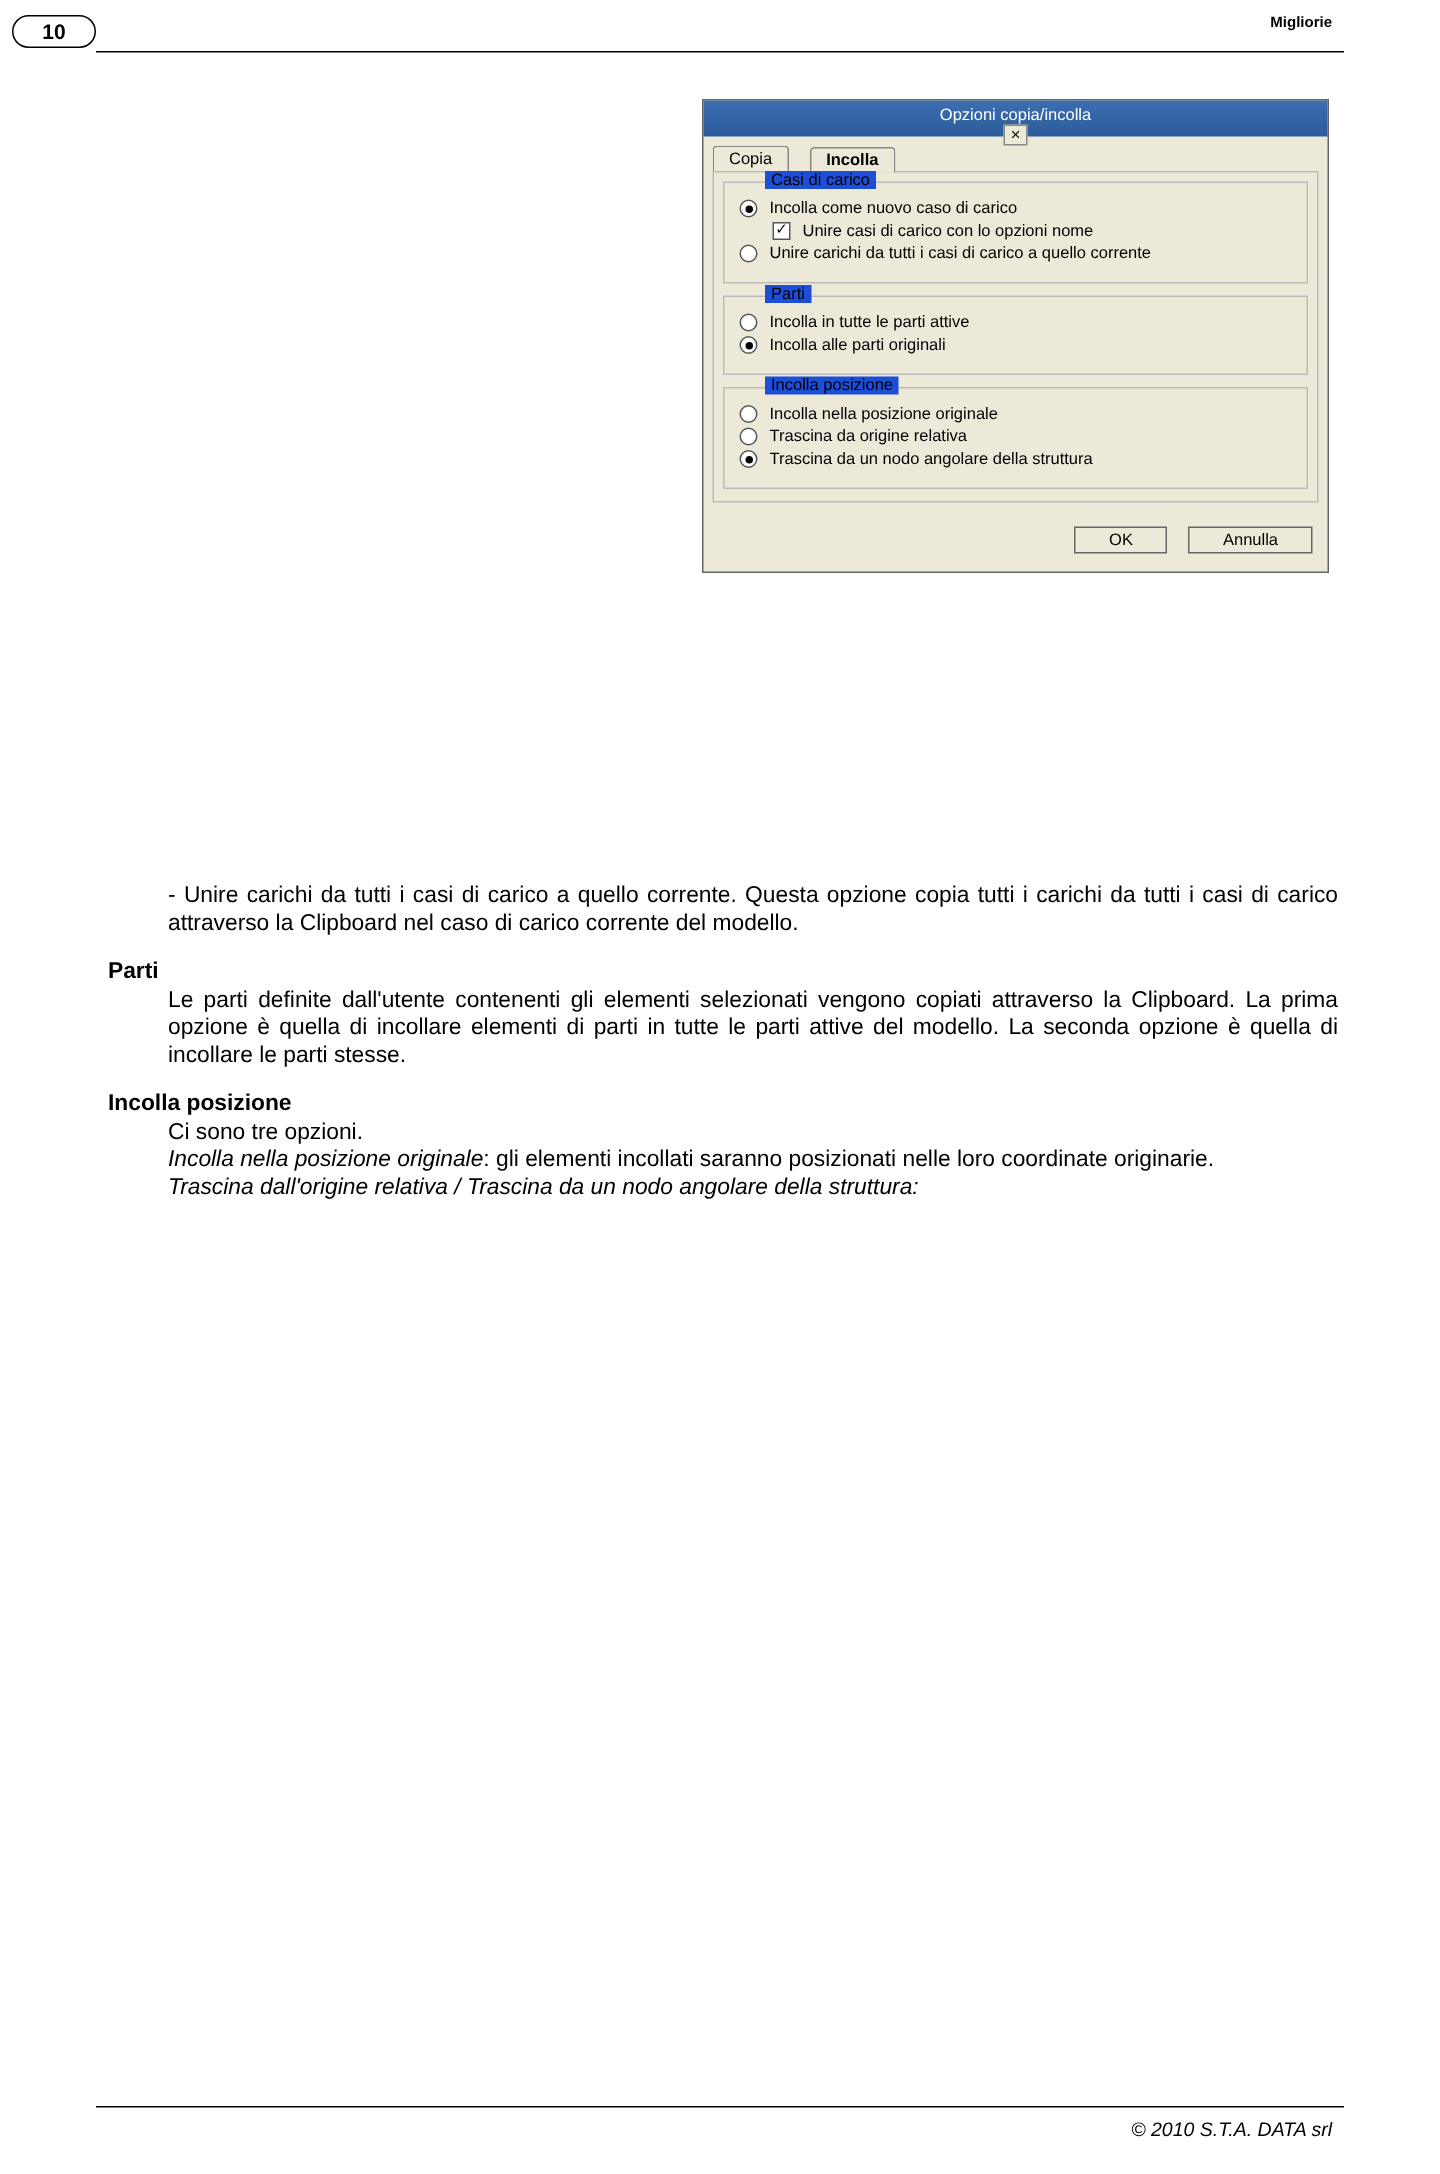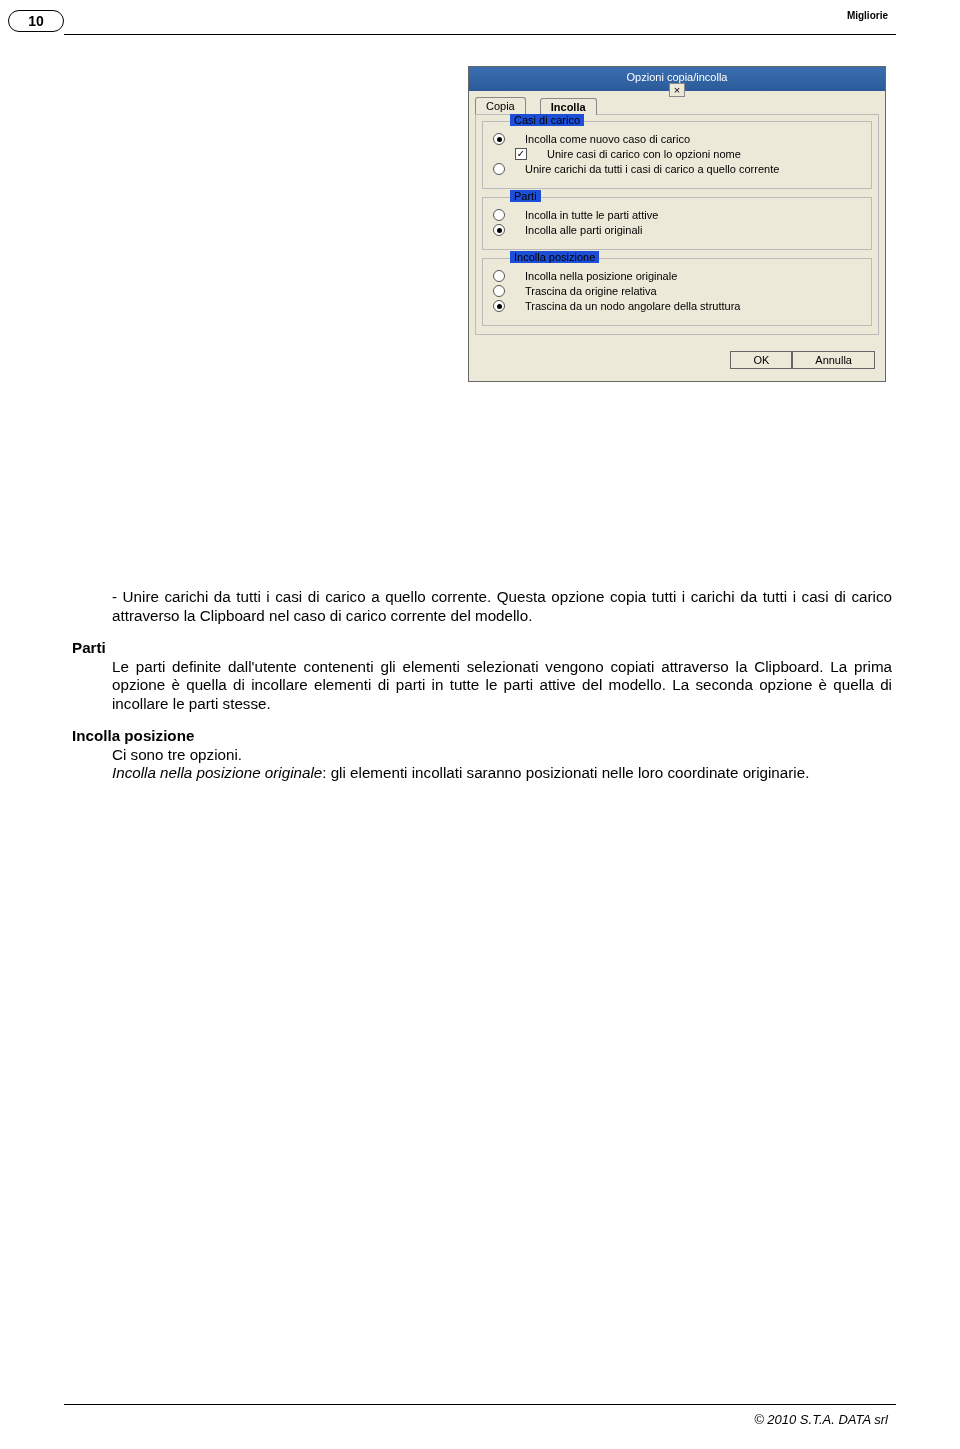--- a/index.html
+++ b/index.html
@@ -63,33 +63,33 @@
     border: 1px solid #bbb; margin-top: 8px; padding: 8px 10px 10px 10px;
     position: relative;
   }
   .group:first-child { margin-top: 0; }
   .group-title {
     position: absolute; top: -8px; left: 8px;
     background: #1d4ed8; padding: 0 4px; font-weight: normal;
     font-size: 11px;
     margin-left: 19px;
   }
-  .opt { display: flex; align-items: center; gap: 20px; margin: 3px 0; }
+  .opt { display: flex; align-items: center; gap: 8px; margin: 3px 0; }
   .opt.indent { margin-left: 22px; }
   .radio, .check {
     width: 12px; height: 12px; border: 1px solid #555; background: #fff;
     display: inline-flex; align-items: center; justify-content: center;
     flex-shrink: 0;
   }
   .radio { border-radius: 50%; }
   .radio.sel::after { content: ""; width: 5px; height: 5px; background: #000; border-radius: 50%; }
   .check.sel::after { content: "✓"; font-size: 10px; line-height: 10px; }
   .opt span.lbl { font-size: 11px; }
   .dialog-buttons {
-    display: flex; justify-content: flex-end; gap: 0;
+    display: flex; justify-content: flex-end; gap: 14px;
     padding: 10px 10px 12px 0;
   }
   .dbtn {
     border: 1px solid #666; background: #ece9d8;
     padding: 2px 22px; font-size: 11px;
     font-family: Tahoma, Arial, sans-serif;
   }
 
   
   .prose {
@@ -188,17 +188,18 @@
 
   <p class="subhead">Parti</p>
   <p class="body-block">Le parti definite dall'utente contenenti gli elementi selezionati vengono copiati attraverso la Clipboard. La prima opzione è quella di incollare elementi di parti in tutte le parti attive del modello. La seconda opzione è quella di incollare le parti stesse.</p>
 
   <p class="subhead">Incolla posizione</p>
   <div class="body-block">
     <p>Ci sono tre opzioni.</p>
     <p>
       <em class="italic">Incolla nella posizione originale</em><span>: gli elementi incollati saranno posizionati nelle loro coordinate originarie.</span>
     </p>
+    <p><em class="italic">Trascina dall'origine relativa / Trascina da un nodo angolare della struttura:</em></p>
   </div>
 </div>
 
 <div class="footer-rule"></div>
 <div class="footer-text">© 2010 S.T.A. DATA srl</div>
 
 </body></html>

